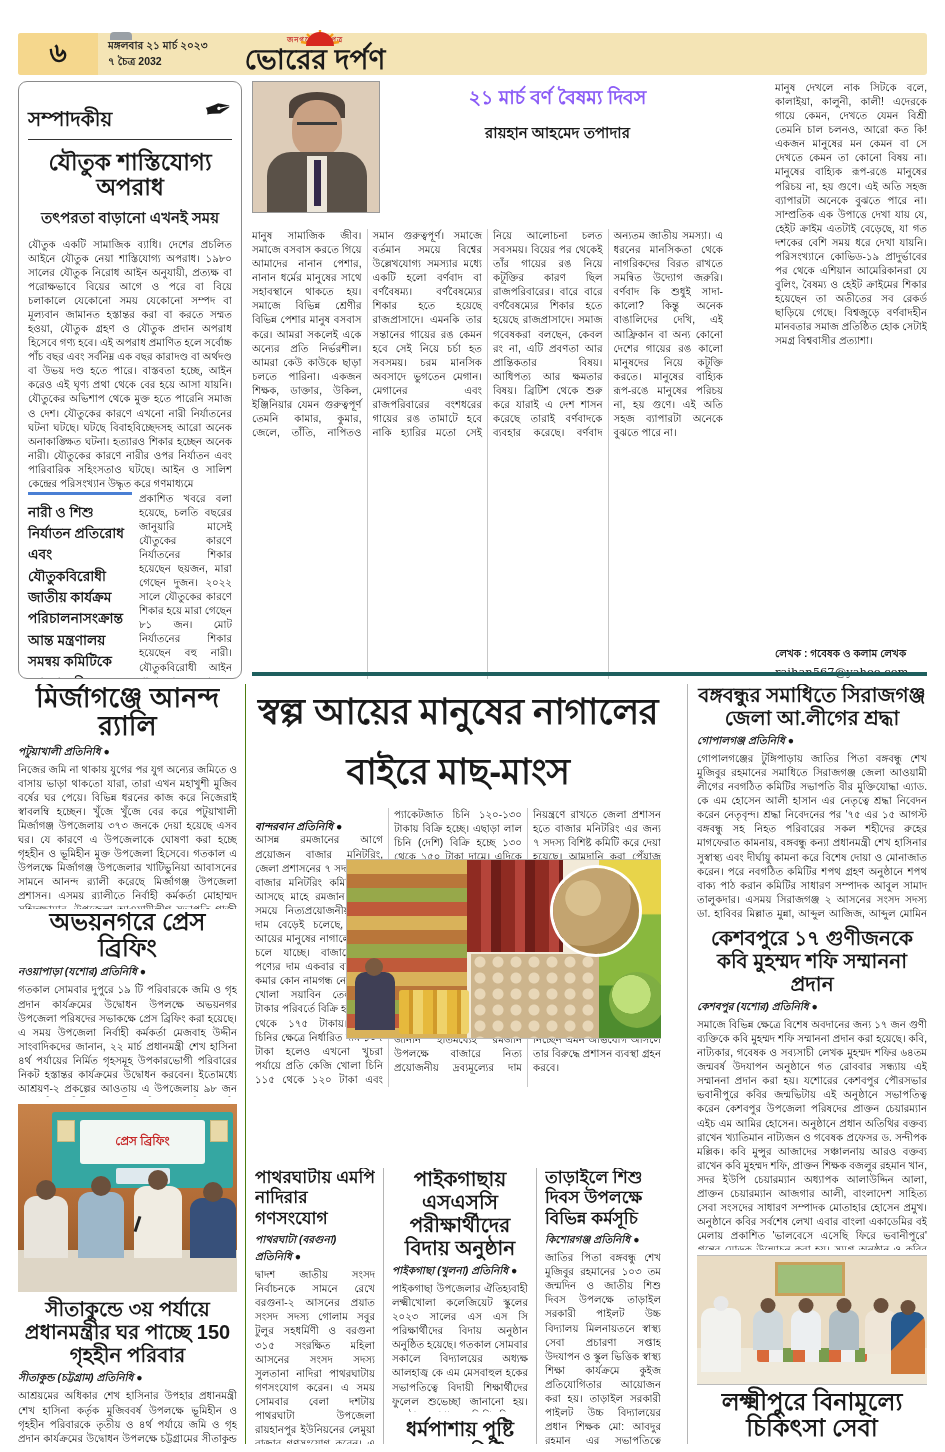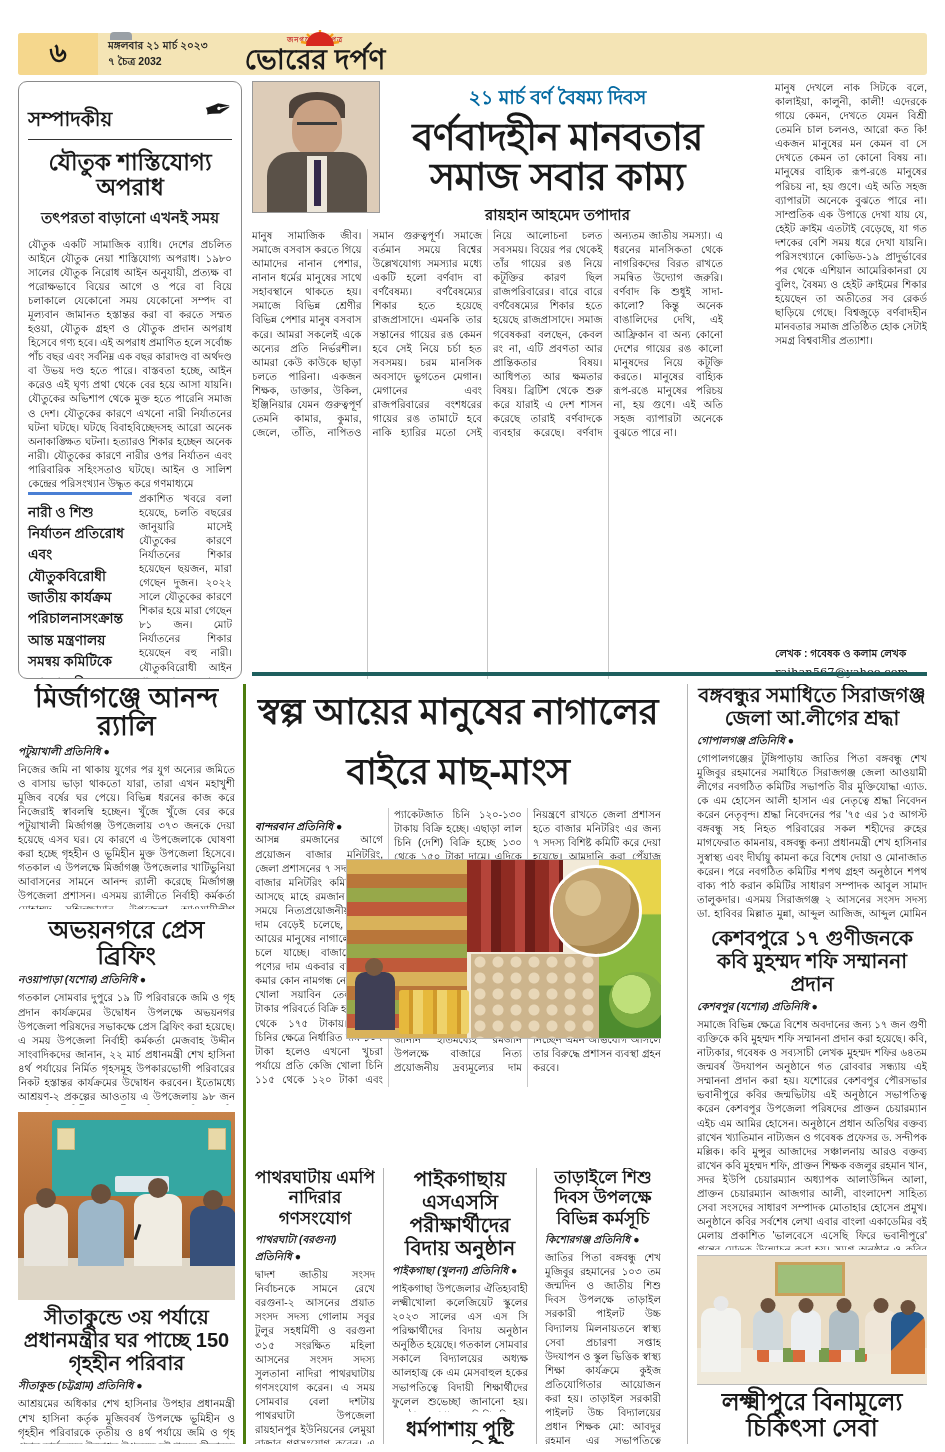--- a/index.html
+++ b/index.html
@@ -40,40 +40,40 @@
   .maleft { flex:1; display:flex; flex-direction:column; }
   .matop { display:flex; gap:12px; height:138px; }
   .authorphoto { width:128px; height:132px; border:1px solid #999; background:#ddccb8; position:relative; overflow:hidden; flex:none; }
   .ap-head { position:absolute; left:39px; top:18px; width:50px; height:56px; background:#c9a183; border-radius:46% 46% 40% 40%; }
   .ap-hair { position:absolute; left:36px; top:10px; width:56px; height:26px; background:#4e423a; border-radius:50% 50% 0 0; }
   .ap-glasses { position:absolute; left:44px; top:40px; width:40px; height:9px; border-top:3px solid #3a3a3a; }
   .ap-body { position:absolute; left:14px; top:70px; width:100px; height:62px; background:#5a5148; border-radius:24px 24px 0 0; }
   .ap-shirt { position:absolute; left:54px; top:74px; width:20px; height:58px; background:#ece6da; }
   .ap-tie { position:absolute; left:61px; top:78px; width:7px; height:46px; background:#33284a; }
   .mahead { flex:1; text-align:center; padding-top:2px; }
-  .kicker { font-size:19px; font-weight:bold; color:#0369a1; }
+  .kicker { font-size:19px; font-weight:bold; color:#8b5cf6; }
   .mahl { font-size:38px; font-weight:bold; line-height:1.04; margin-top:3px; letter-spacing:-0.5px; }
   .mabyline { font-size:15px; font-weight:bold; margin-top:6px; }
   .mabody { flex:1; margin-top:10px; column-count:4; column-gap:11px;
             column-rule:1px solid #c7c7c7; overflow:hidden; }
   .maright { width:152px; display:flex; flex-direction:column; overflow:hidden;margin-left:43px; }
   .marcredit { font-weight:bold; margin-top:4px; font-size:10.4px; }
   .maremail { font-family:"DejaVu Serif","Liberation Serif",serif; font-size:11.5px; margin-top:2px; }
   .divider { position:absolute; left:252px; right:18px; top:672px; height:4px; background:#1e5f5e; }
 
   
   .sec2 { position:absolute; left:18px; right:18px; top:684px; height:760px; display:flex; gap:9px; overflow:hidden; }
-  .colL { width:228px; border-right:3px solid #4d7c0f; padding-right:8px; overflow:hidden; }
+  .colL { width:228px; border-right:1px solid #4d7c0f; padding-right:8px; overflow:hidden; }
   .colM { flex:1; border-right:1px solid #b5b5b5; padding-right:26px; overflow:hidden; }
   .colR { width:230px; overflow:hidden; }
 
   .h-xl { text-align:center; font-weight:bold; font-size:27px; line-height:1.05; }
   .h-lg { text-align:center; font-weight:bold; font-size:24px; line-height:1.1; }
   .h-md { text-align:center; font-weight:bold; font-size:20px; line-height:1.15; }
-  .h-sm { text-align:center; font-weight:bold; font-size:17px; line-height:1.2; }
+  .h-sm { text-align:left; font-weight:bold; font-size:17px; line-height:1.2; }
   .byline { font-size:10.5px; font-weight:bold; font-style:italic; margin:3px 0 2px; }
 
   .b-mirza { height:146px; overflow:hidden; }
   .b-abhay { height:114px; overflow:hidden; }
   .b-sita { height:152px; overflow:hidden; }
 
   .pressphoto { position:relative; width:100%; height:188px; margin:7px 0 6px;
                 background:linear-gradient(180deg,#c8834a 0%,#b06a35 55%,#8a5527 100%); overflow:hidden; }
   .banner { position:absolute; top:8px; left:34px; right:4px; height:76px; background:#35a7a2; border-radius:3px; }
   .banner-inner { position:absolute; top:8px; left:28px; right:28px; bottom:24px; background:#f2f7f3; border-radius:3px;
@@ -183,21 +183,20 @@
           <div class="authorphoto">
             <div class="ap-hair"></div>
             <div class="ap-head"></div>
             <div class="ap-glasses"></div>
             <div class="ap-body"></div>
             <div class="ap-shirt"></div>
             <div class="ap-tie"></div>
           </div>
           <div class="mahead">
             <div class="kicker">২১ মার্চ বর্ণ বৈষম্য দিবস</div>
-            <div class="mahl">বর্ণবাদহীন মানবতার সমাজ সবার কাম্য</div>
             <div class="mabyline">রায়হান আহমেদ তপাদার</div>
           </div>
         </div>
         <div class="mabody smallbody">মানুষ সামাজিক জীব। সমাজে বসবাস করতে গিয়ে আমাদের নানান পেশার, নানান ধর্মের মানুষের সাথে সহাবস্থানে থাকতে হয়। সমাজে বিভিন্ন শ্রেণীর বিভিন্ন পেশার মানুষ বসবাস করে। আমরা সকলেই একে অন্যের প্রতি নির্ভরশীল। আমরা কেউ কাউকে ছাড়া চলতে পারিনা। একজন শিক্ষক, ডাক্তার, উকিল, ইঞ্জিনিয়ার যেমন গুরুত্বপূর্ণ তেমনি কামার, কুমার, জেলে, তাঁতি, নাপিতও সমান গুরুত্বপূর্ণ। সমাজে বর্তমান সময়ে বিশ্বের উল্লেখযোগ্য সমস্যার মধ্যে একটি হলো বর্ণবাদ বা বর্ণবৈষম্য। বর্ণবৈষম্যের শিকার হতে হয়েছে রাজপ্রাসাদে। এমনকি তার সন্তানের গায়ের রঙ কেমন হবে সেই নিয়ে চর্চা হত সবসময়। চরম মানসিক অবসাদে ভুগতেন মেগান। মেগানের এবং রাজপরিবারের বংশধরের গায়ের রঙ তামাটে হবে নাকি হ্যারির মতো সেই নিয়ে আলোচনা চলত সবসময়। বিয়ের পর থেকেই তাঁর গায়ের রঙ নিয়ে কটূক্তির কারণ ছিল রাজপরিবারের। বারে বারে বর্ণবৈষম্যের শিকার হতে হয়েছে রাজপ্রাসাদে। সমাজ গবেষকরা বলছেন, কেবল রং না, এটি প্রবণতা আর প্রান্তিকতার বিষয়। আধিপত্য আর ক্ষমতার বিষয়। ব্রিটিশ থেকে শুরু করে যারাই এ দেশ শাসন করেছে তারাই বর্ণবাদকে ব্যবহার করেছে। বর্ণবাদ অন্যতম জাতীয় সমস্যা। এ ধরনের মানসিকতা থেকে নাগরিকদের বিরত রাখতে সমন্বিত উদ্যোগ জরুরি। বর্ণবাদ কি শুধুই সাদা-কালো? কিন্তু অনেক বাঙালিদের দেখি, এই আফ্রিকান বা অন্য কোনো দেশের গায়ের রঙ কালো মানুষদের নিয়ে কটূক্তি করতে। মানুষের বাহ্যিক রূপ-রঙে মানুষের পরিচয় না, হয় গুণে। এই অতি সহজ ব্যাপারটা অনেকে বুঝতে পারে না।</div>
       </div>
       <div class="maright">
         <div class="smallbody" style="flex:1; overflow:hidden;">মানুষ দেখলে নাক সিটকে বলে, কালাইয়া, কালুনী, কালী! এদেরকে গায়ে কেমন, দেখতে যেমন বিশ্রী তেমনি চাল চলনও, আরো কত কি! একজন মানুষের মন কেমন বা সে দেখতে কেমন তা কোনো বিষয় না। মানুষের বাহ্যিক রূপ-রঙে মানুষের পরিচয় না, হয় গুণে। এই অতি সহজ ব্যাপারটা অনেকে বুঝতে পারে না। সাম্প্রতিক এক উপাত্তে দেখা যায় যে, হেইট ক্রাইম এতটাই বেড়েছে, যা গত দশকের বেশি সময় ধরে দেখা যায়নি। পরিসংখ্যানে কোভিড-১৯ প্রাদুর্ভাবের পর থেকে এশিয়ান আমেরিকানরা যে বুলিং, বৈষম্য ও হেইট ক্রাইমের শিকার হয়েছেন তা অতীতের সব রেকর্ড ছাড়িয়ে গেছে। বিশ্বজুড়ে বর্ণবাদহীন মানবতার সমাজ প্রতিষ্ঠিত হোক সেটাই সমগ্র বিশ্ববাসীর প্রত্যাশা।</div>
         <div class="marcredit">লেখক : গবেষক ও কলাম লেখক</div>
         <div class="maremail">raihan567@yahoo.com</div>
       </div>
@@ -207,29 +206,32 @@
   <div class="divider"></div>
 
   <div class="sec2">
 
     <div class="colL">
       <div>
         <div class="h-xl">মির্জাগঞ্জে আনন্দ র‌্যালি</div>
         <div class="byline">পটুয়াখালী প্রতিনিধি ●</div>
         <div class="smallbody b-mirza">নিজের জমি না থাকায় যুগের পর যুগ অন্যের জমিতে ও বাসায় ভাড়া থাকতো যারা, তারা এখন মহাখুশী মুজিব বর্ষের ঘর পেয়ে। বিভিন্ন ধরনের কাজ করে নিজেরাই স্বাবলম্বি হচ্ছেন। খুঁজে খুঁজে বের করে পটুয়াখালী মির্জাগঞ্জ উপজেলায় ৩৭৩ জনকে দেয়া হয়েছে এসব ঘর। যে কারণে এ উপজেলাকে ঘোষণা করা হচ্ছে গৃহহীন ও ভূমিহীন মুক্ত উপজেলা হিসেবে। গতকাল এ উপলক্ষে মির্জাগঞ্জ উপজেলার খাটিভুনিয়া আবাসনের সামনে আনন্দ র‌্যালী করেছে মির্জাগঞ্জ উপজেলা প্রশাসন। এসময় র‌্যালীতে নির্বাহী কর্মকর্তা মোহাম্মদ সহিদুজ্জামান, উপজেলা আওয়ামীলীগ সভাপতি গাজী আতাহার উদ্দিন, উপজেলা পরিষদের ভাইস চেয়ারম্যান জহিরুল ইসলাম জুয়েল, মহিলা ভাইস চেয়ারম্যান হাসিনা হাবিব, প্রকল্প বাস্তবায়ন কর্মকর্তা খোকন চন্দ্র দাসসহ বিভিন্ন ইউনিয়নের চেয়ারম্যানবৃন্দ, এলাকার গন্যমান্য ব্যক্তিবর্গ ও আবাসনের সুবিধা ভোগিরা উপস্থিত ছিলেন।</div>
       </div>
-      <div style="margin-top:8px;">
+      <div style="">
         <div class="h-lg">অভয়নগরে প্রেস ব্রিফিং</div>
         <div class="byline">নওয়াপাড়া (যশোর) প্রতিনিধি ●</div>
         <div class="smallbody b-abhay">গতকাল সোমবার দুপুরে ১৯ টি পরিবারকে জমি ও গৃহ প্রদান কার্যক্রমের উদ্বোধন উপলক্ষে অভয়নগর উপজেলা পরিষদের সভাকক্ষে প্রেস ব্রিফিং করা হয়েছে। এ সময় উপজেলা নির্বাহী কর্মকর্তা মেজবাহ উদ্দীন সাংবাদিকদের জানান, ২২ মার্চ প্রধানমন্ত্রী শেখ হাসিনা ৪র্থ পর্যায়ের নির্মিত গৃহসমূহ উপকারভোগী পরিবারের নিকট হস্তান্তর কার্যক্রমের উদ্বোধন করবেন। ইতোমধ্যে আশ্রয়ণ-২ প্রকল্পের আওতায় এ উপজেলায় ৯৮ জন 'ক' শ্রেণির ভূমিহীন ও গৃহহীন পরিবারকে পরিবার প্রতি ০২ শতাংশ খাস জমি বন্দোবস্ত প্রদান পূর্বক ঘর প্রদান করা হয়েছে। অভয়নগর উপজেলাকে আগামীতে ভূমিহীন ও গৃহহীন মুক্ত ঘোষণা করা হবে।</div>
       </div>
       <div class="pressphoto">
         <div class="banner">
           <div class="banner-ph" style="left:5px;"></div>
           <div class="banner-ph" style="right:5px;"></div>
+          <div class="banner-inner">
+            <span class="banner-text">প্রেস ব্রিফিং</span>
+          </div>
           <div class="banner-house"></div>
         </div>
         <div class="ptable"></div>
         <div class="fig" style="left:6px; width:44px; height:62px; background:#e8e4dc;"></div>
         <div class="fig" style="left:60px; width:46px; height:66px; background:#9db7c9;"></div>
         <div class="fig" style="left:116px; width:48px; height:72px; background:#f0ece2;"></div>
         <div class="fig" style="left:172px; width:46px; height:60px; background:#37507a;"></div>
         <div class="mic"></div>
       </div>
       <div>

